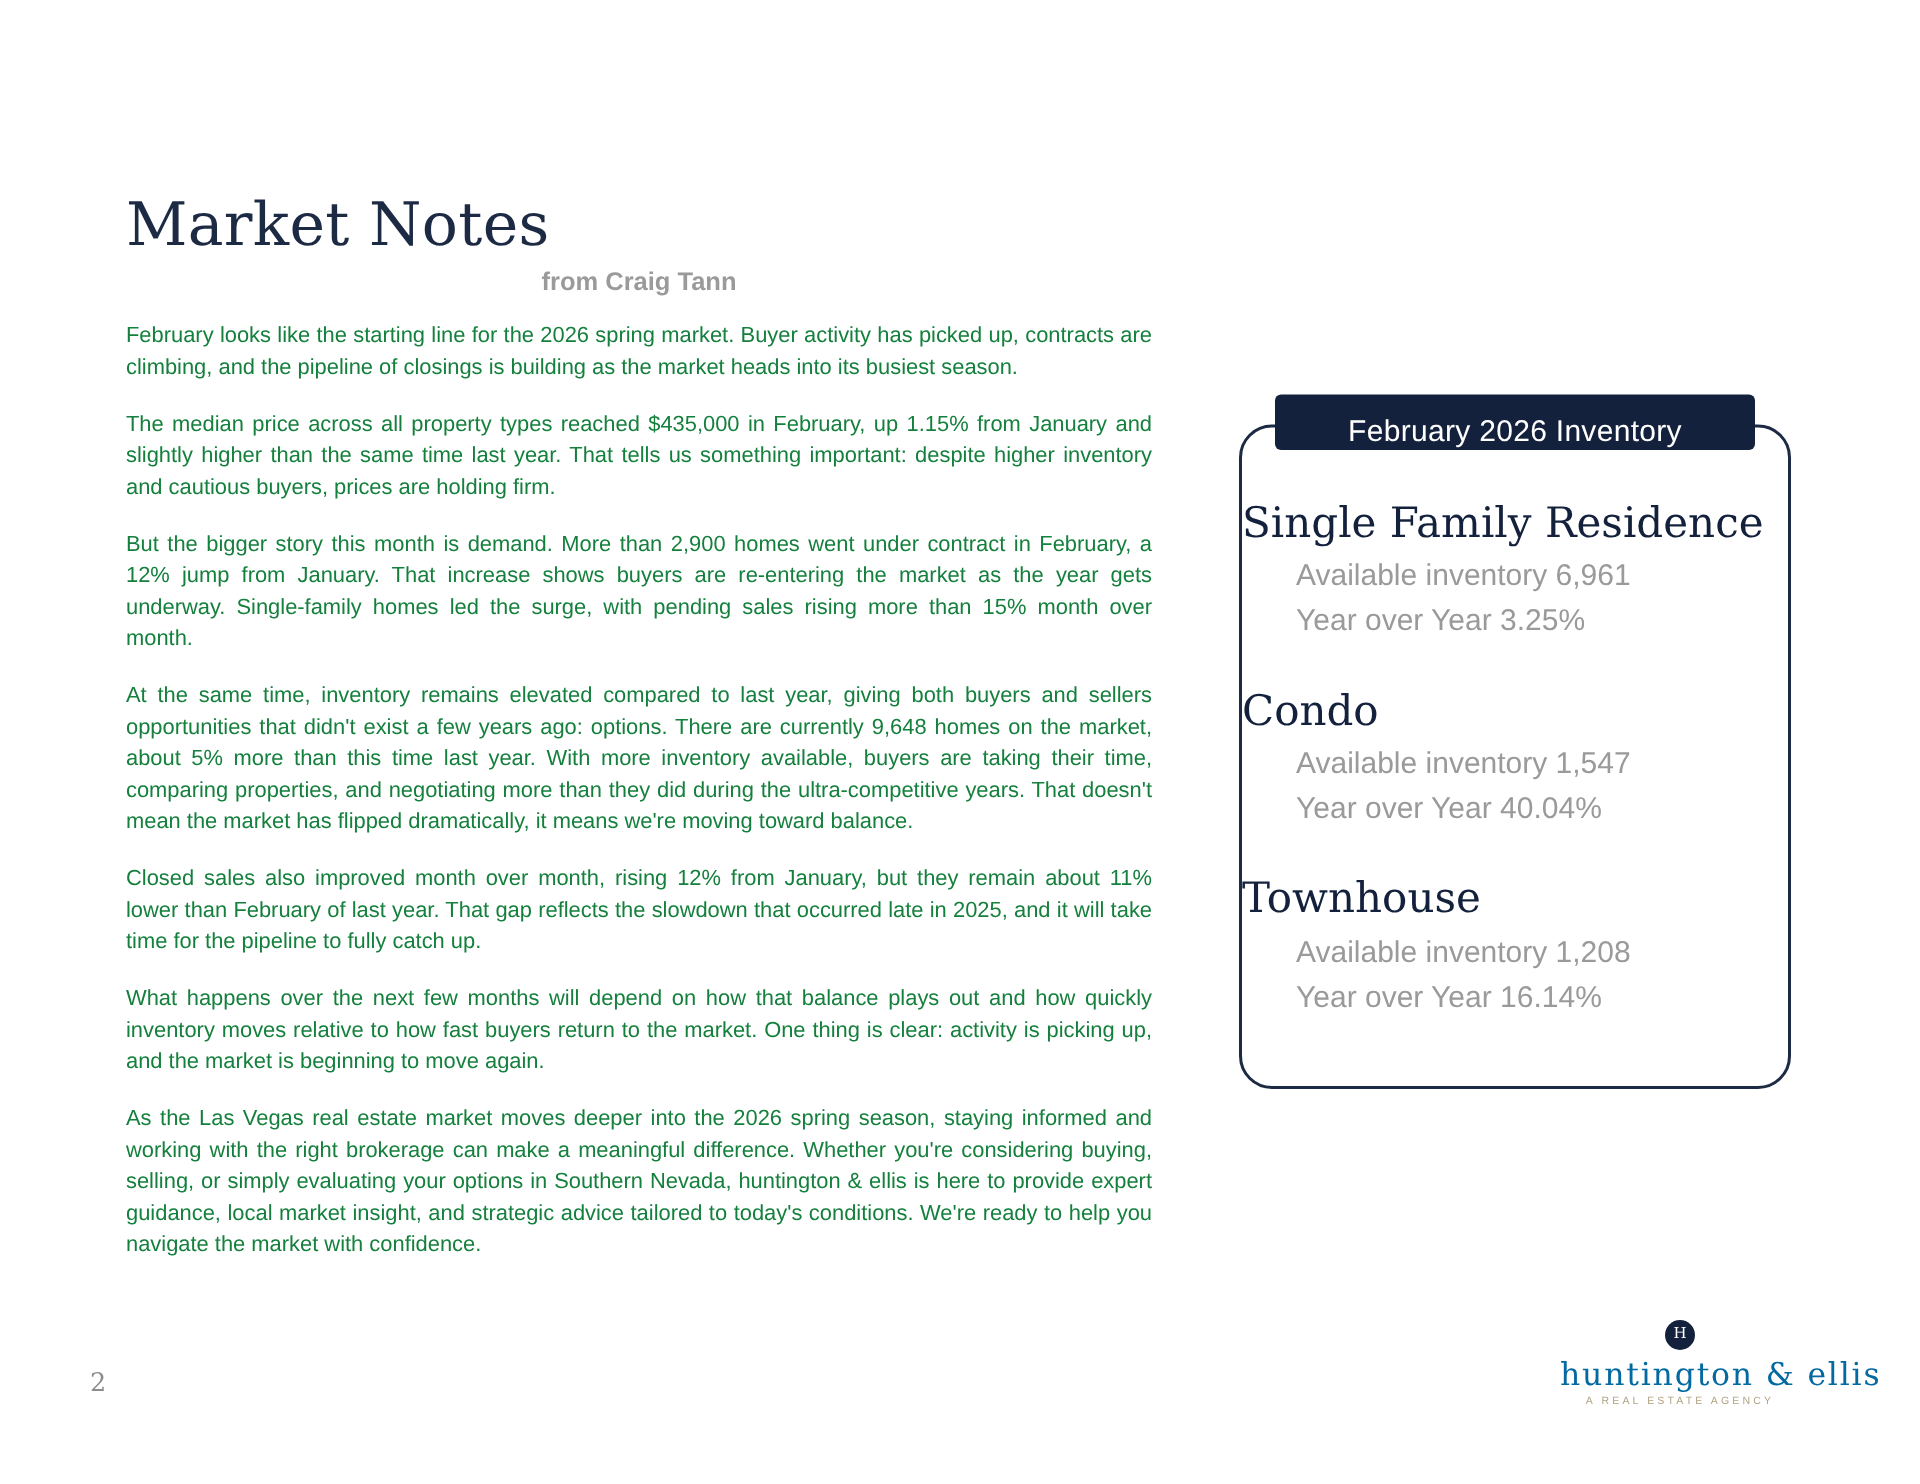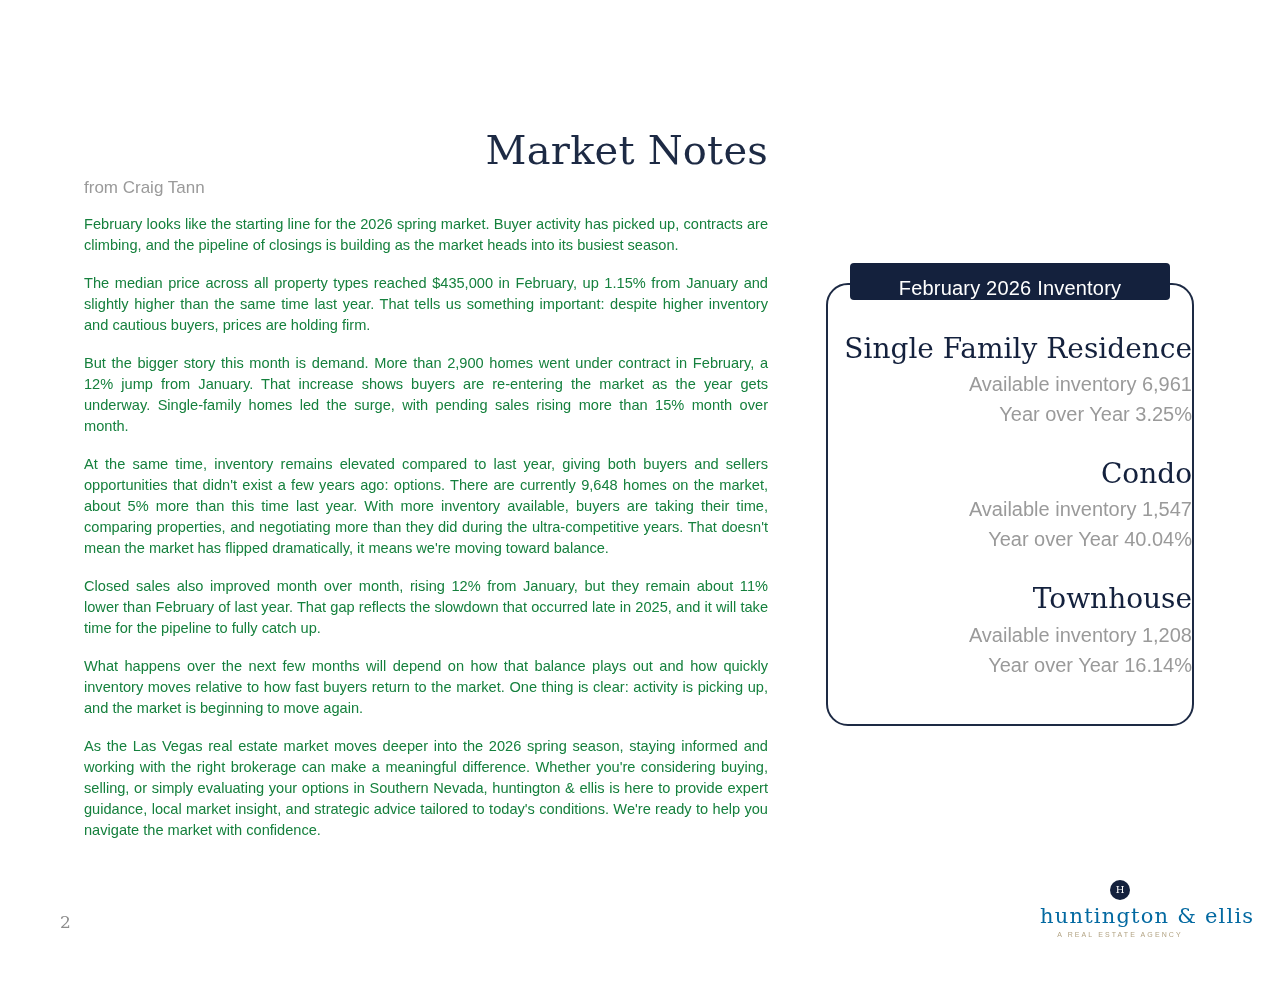--- a/index.html
+++ b/index.html
@@ -28,27 +28,27 @@
     width: 684px;
   }
   .title {
     font-family: "DejaVu Serif", "Liberation Serif", serif;
     font-size: 40px;
     font-weight: 400;
     color: #1d2a44;
     letter-spacing: 0.2px;
     margin: 0 0 6px 0;
     line-height: 1.1;
-    text-align: right;
   }
   .byline {
     font-size: 17px;
     color: #9a9a9a;
     margin: 0 0 16px 0;
-    font-weight: 400;
+    font-weight: 700;
+    text-align: center;
   }
   .para {
     font-size: 14.6px;
     line-height: 21px;
     color: #15803d;
     margin: 0 0 17px 0;
     text-align: justify;
   }
   .para:last-child { margin-bottom: 0; }
 
@@ -80,21 +80,21 @@
   .card-header-text {
     color: #ffffff;
     font-size: 20px;
     letter-spacing: 0.2px;
   }
   .card-body {
     position: absolute;
     left: 0;
     right: 0;
     top: 48px;
-    text-align: right;
+    text-align: left;
   }
   .inv-block { margin-bottom: 30px; }
   .inv-block:last-child { margin-bottom: 0; }
   .inv-name {
     font-family: "DejaVu Serif", "Liberation Serif", serif;
     font-size: 28px;
     color: #14213d;
     margin: 0 0 6px 0;
     line-height: 1.15;
     white-space: nowrap;

